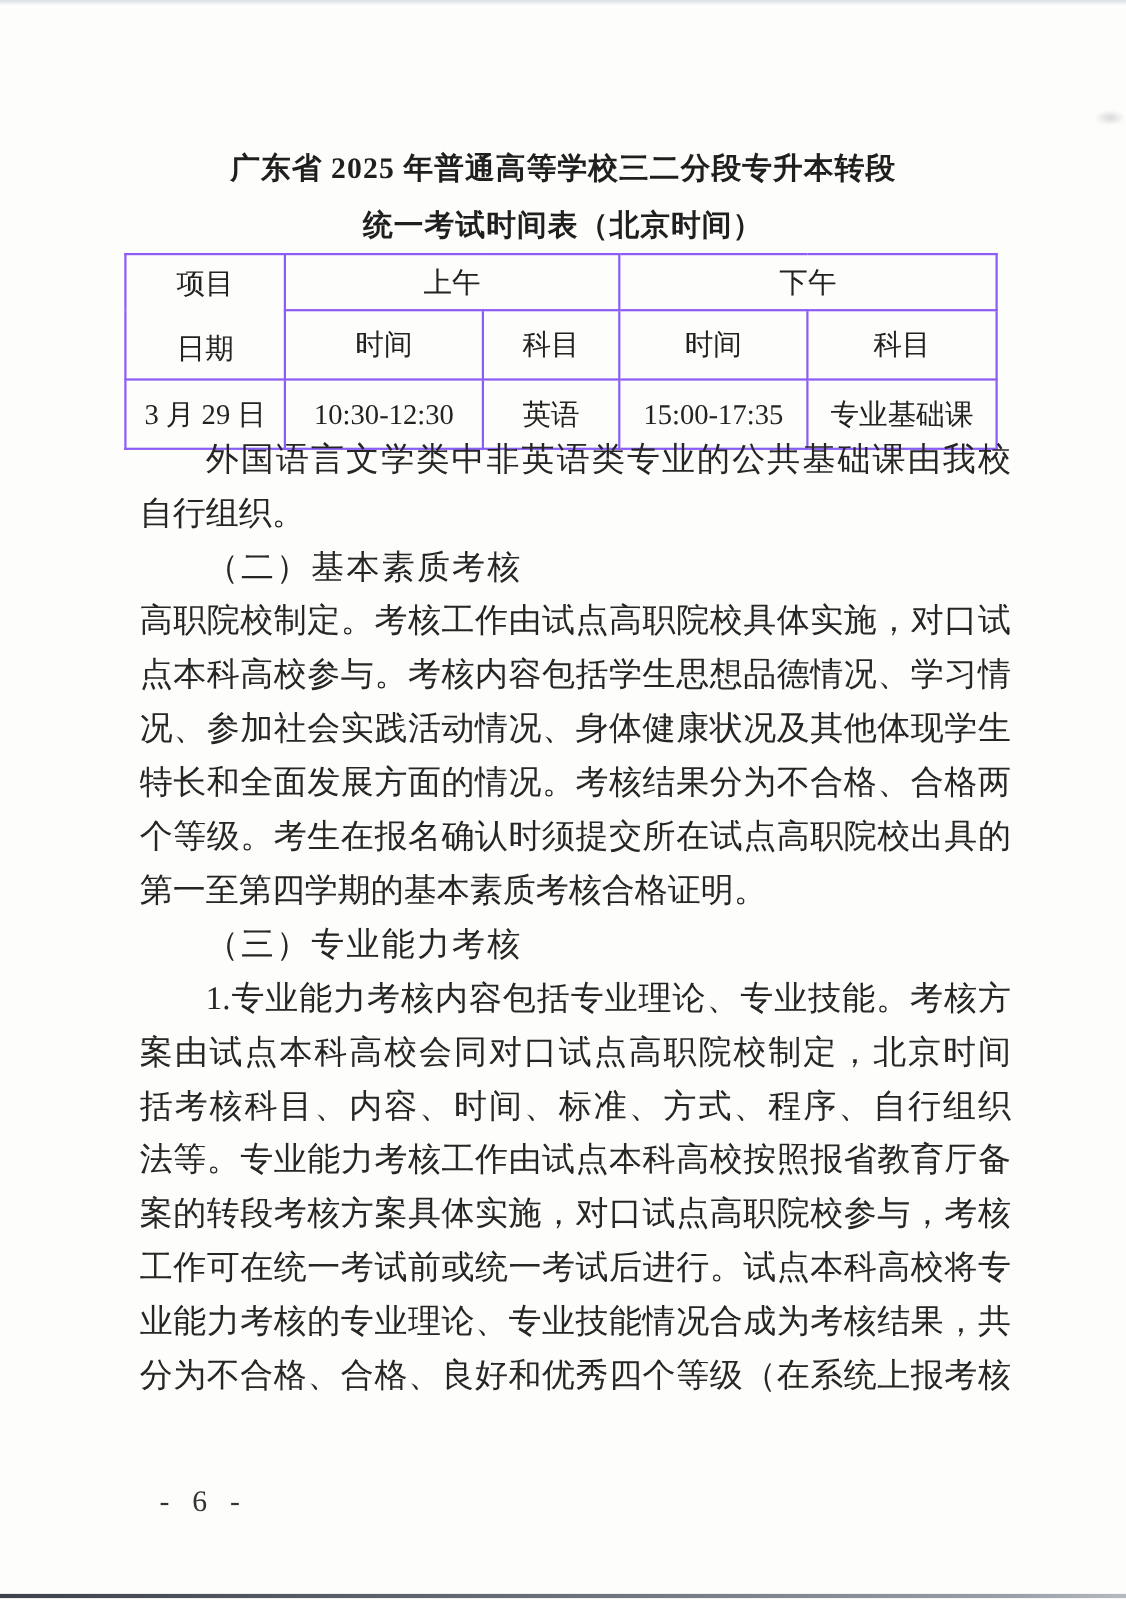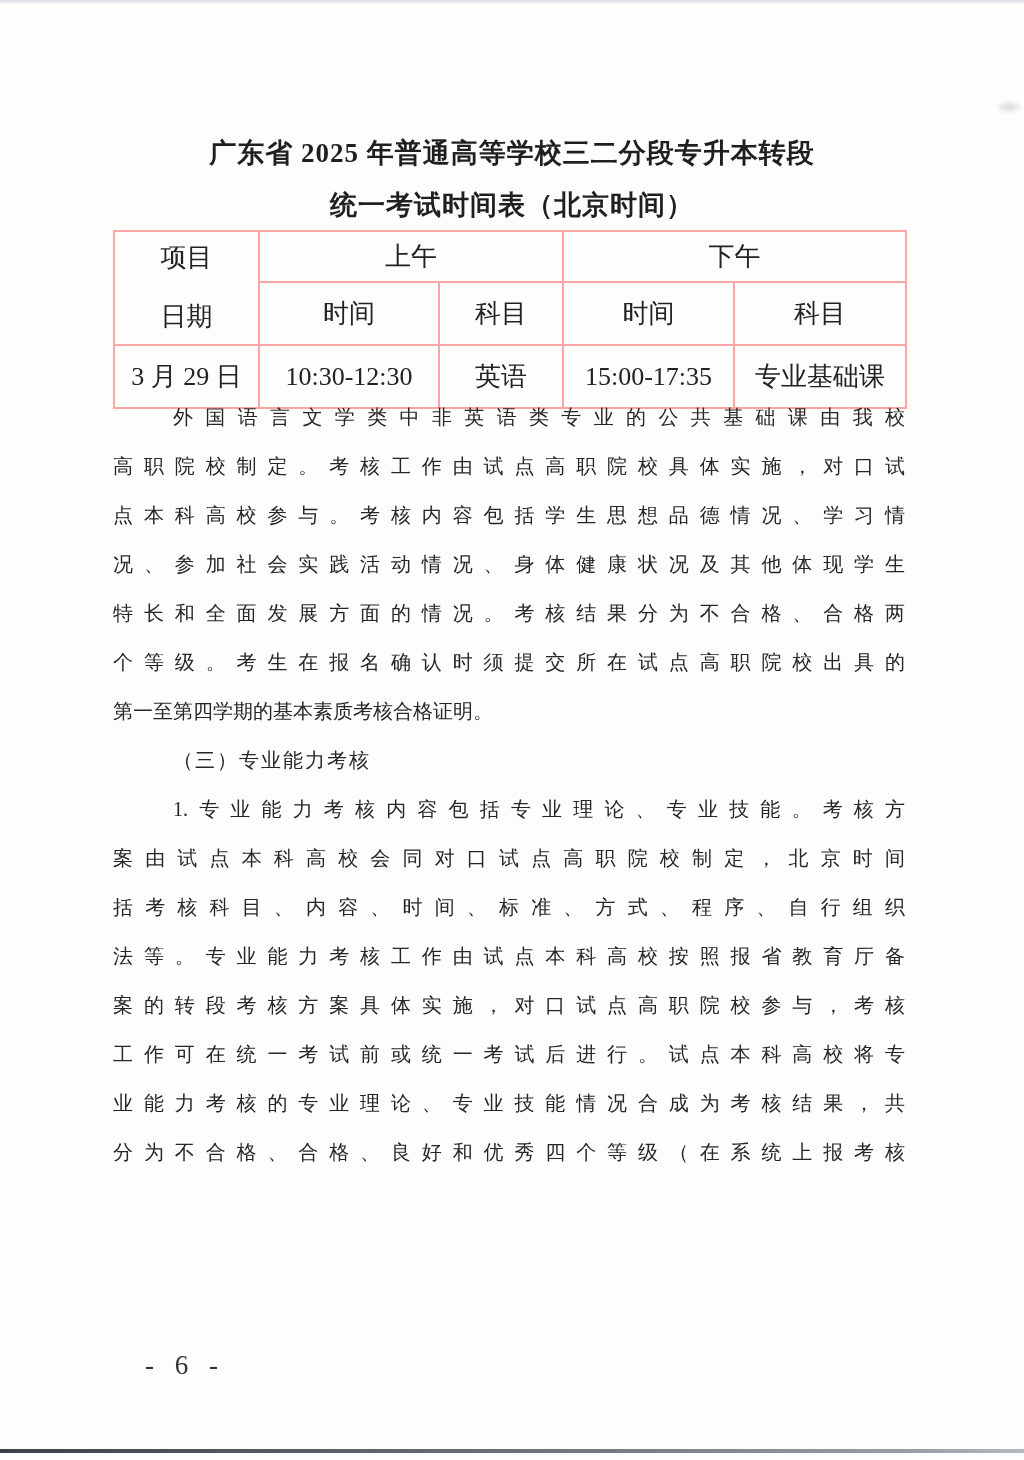--- a/index.html
+++ b/index.html
@@ -57,21 +57,21 @@
     position: absolute;
     top: 230px;
     left: 113px;
     width: 792px;
     border-collapse: collapse;
     table-layout: fixed;
     font-size: 26px;
     color: #222;
   }
   table.schedule td {
-    border: 2px solid #fca5a5;
+    border: 2px solid #8b5cf6;
     text-align: center;
     vertical-align: middle;
     padding: 0;
     overflow: hidden;
   }
   td.corner {
     vertical-align: middle;
   }
   .corner-inner {
     display: flex;
@@ -79,23 +79,23 @@
     justify-content: space-between;
     height: 94px;
     padding: 8px 0 10px 0;
   }
   tr.r1 td { height: 42px; }
   tr.r2 td { height: 52px; }
   tr.r3 td { height: 61px; }
   .body-text {
     position: absolute;
     top: 393px;
-    left: 113px;
+    left: 127px;
     width: 792px;
-    font-size: 20px;
+    font-size: 30px;
     line-height: 49px;
     color: #262626;
   }
   .line {
     white-space: nowrap;
   }
   .line.full {
     white-space: normal;
     text-align: justify;
     text-align-last: justify;
@@ -158,21 +158,23 @@
         <td>10:30-12:30</td>
         <td>英语</td>
         <td>15:00-17:35</td>
         <td>专业基础课</td>
       </tr>
     </tbody>
   </table>
 
   <div class="body-text">
     <div class="line full indent">外国语言文学类中非英语类专业的公共基础课由我校</div>
+    <div class="line">自行组织。</div>
 
+    <div class="line indent heading">（二）基本素质考核</div>
 
     <div class="line full">高职院校制定。考核工作由试点高职院校具体实施，对口试</div>
     <div class="line full">点本科高校参与。考核内容包括学生思想品德情况、学习情</div>
     <div class="line full">况、参加社会实践活动情况、身体健康状况及其他体现学生</div>
     <div class="line full">特长和全面发展方面的情况。考核结果分为不合格、合格两</div>
     <div class="line full">个等级。考生在报名确认时须提交所在试点高职院校出具的</div>
     <div class="line">第一至第四学期的基本素质考核合格证明。</div>
 
     <div class="line indent heading">（三）专业能力考核</div>
 

